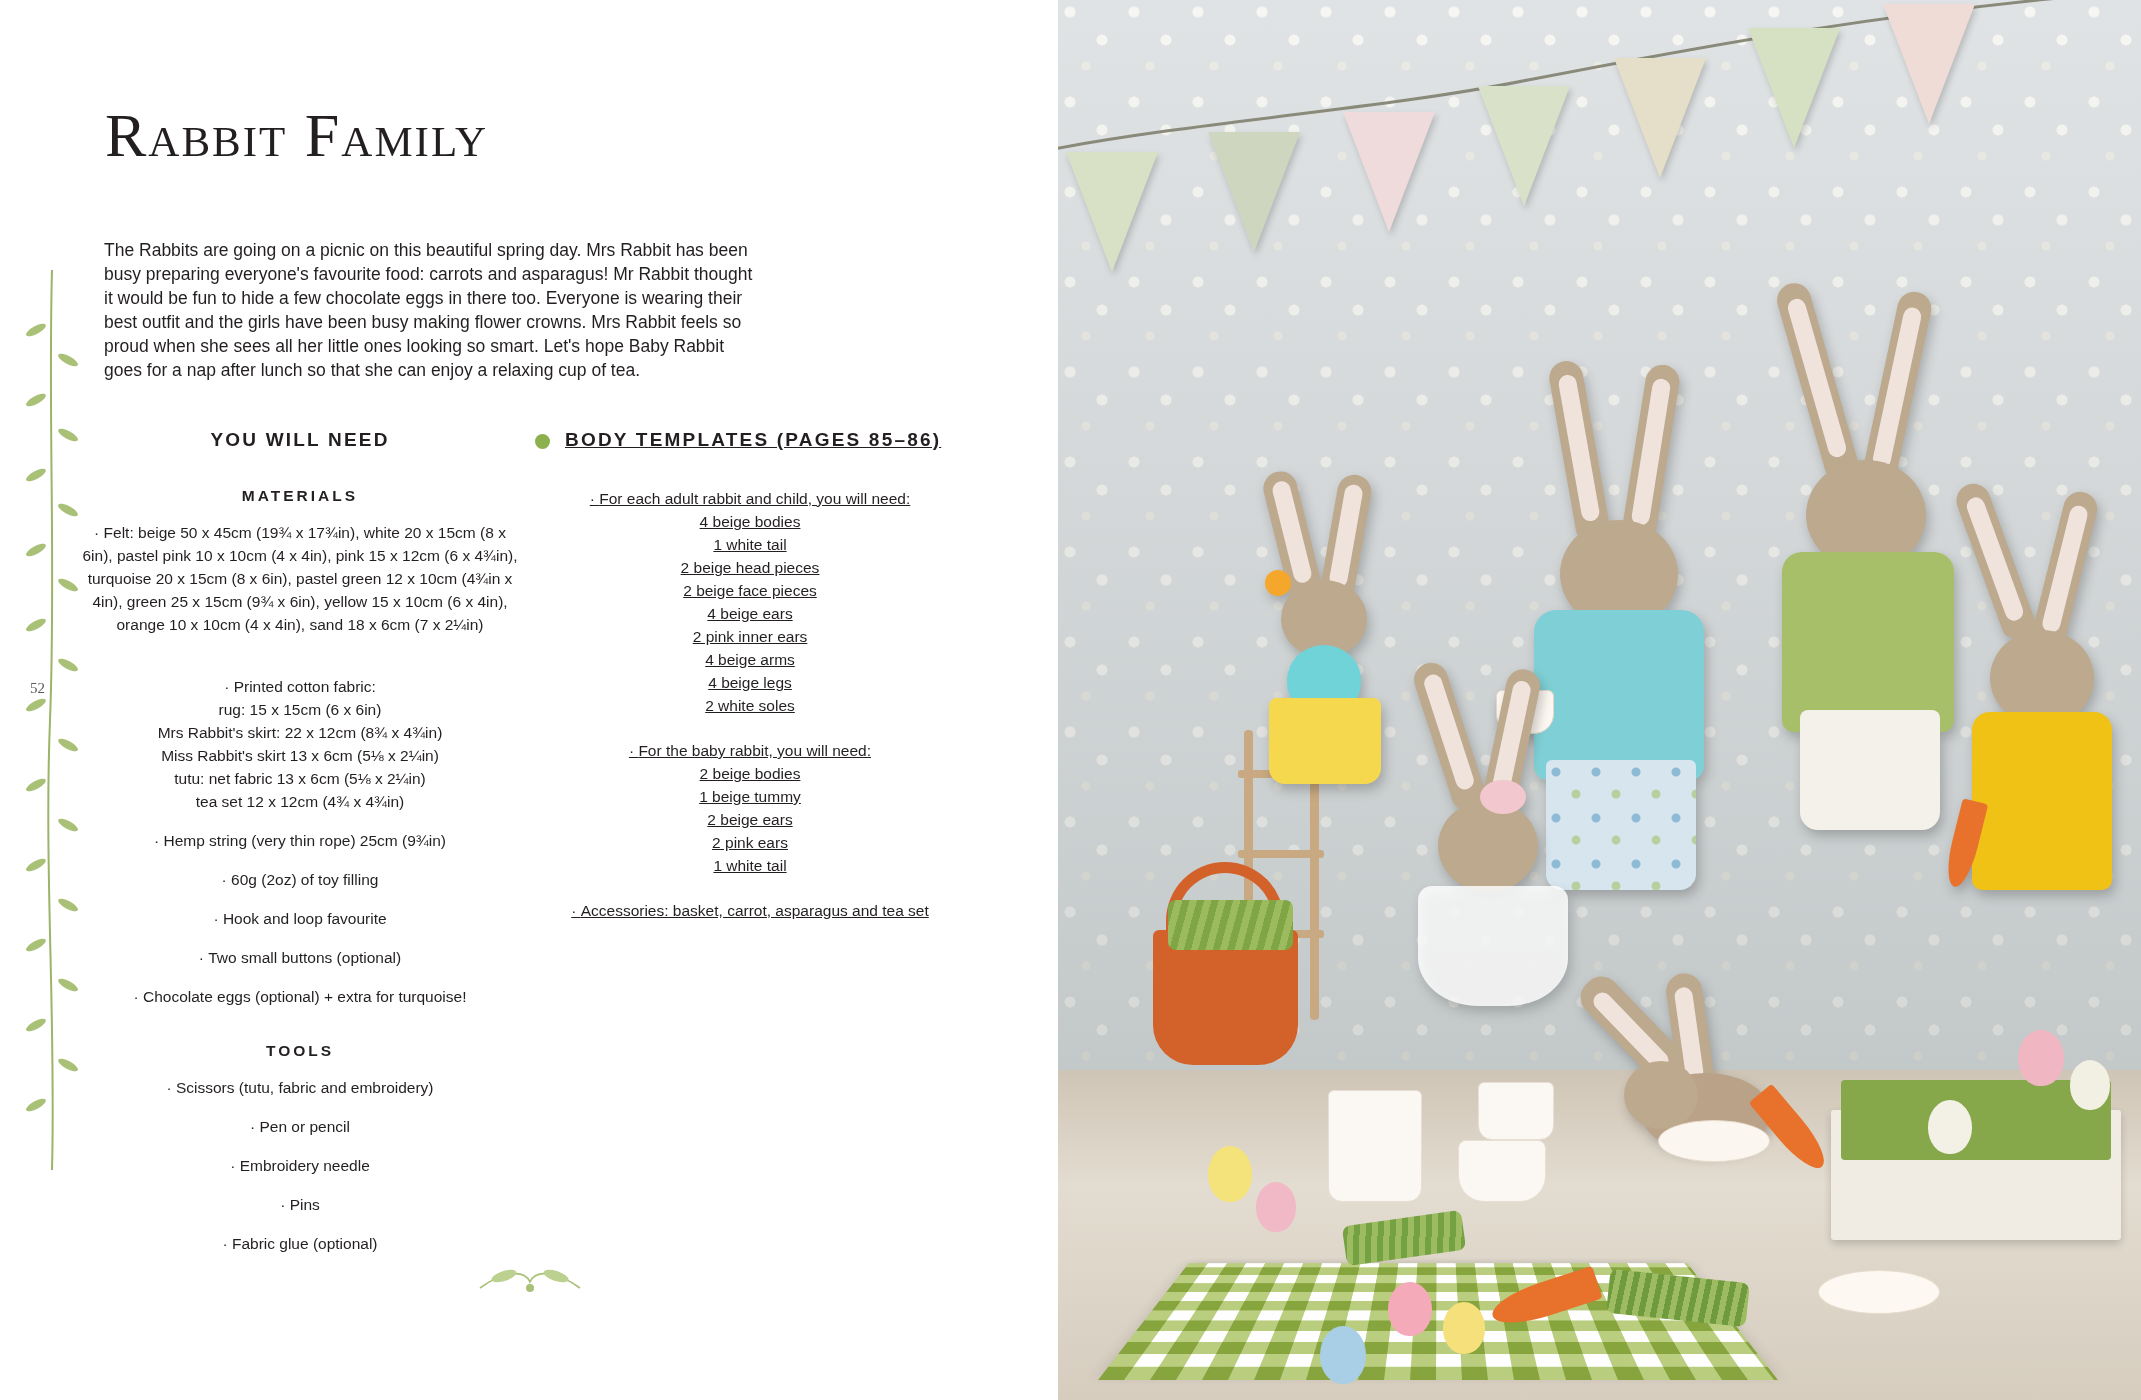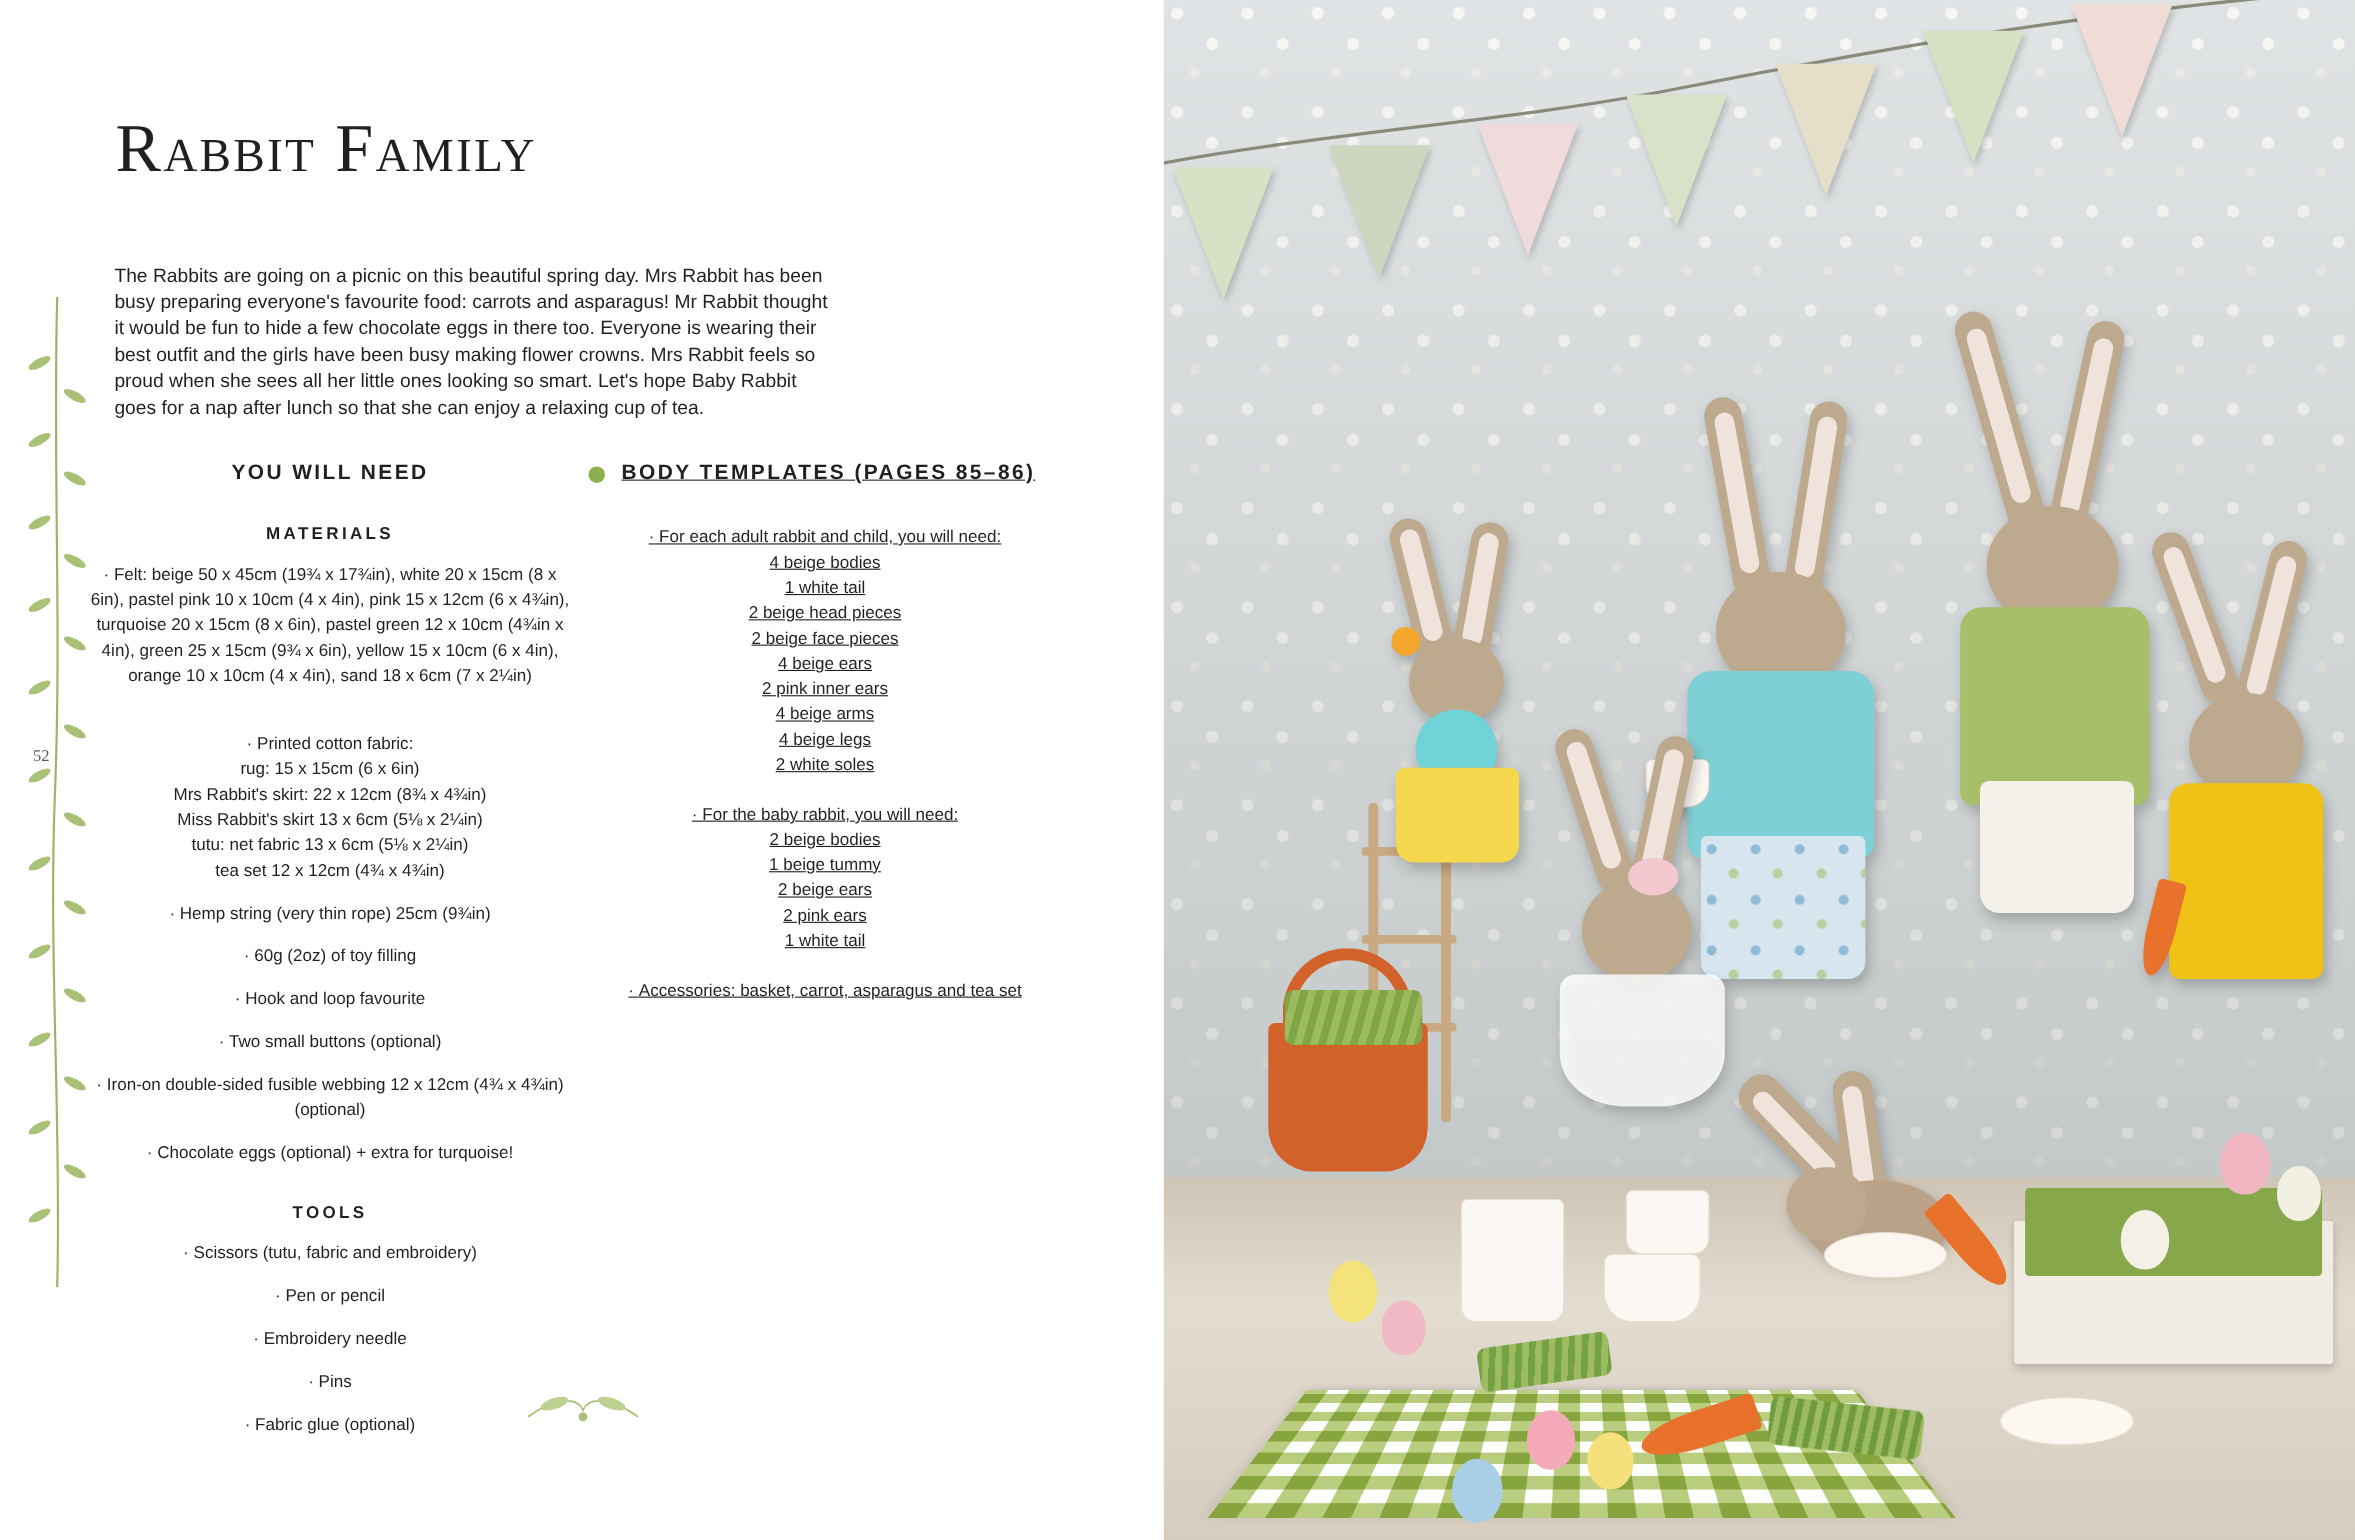--- a/index.html
+++ b/index.html
@@ -80,21 +80,21 @@
     top: 415px;
     width: 430px;
     text-align: center;
     text-decoration: underline;
   }
   .sec-head {
     font-size: 19px;
     letter-spacing: 2.2px;
     font-weight: bold;
     color: #231f20;
-    margin: 4px 0 36px 0;
+    margin: 14px 0 36px 0;
     text-align: center;
   }
   .col-right .sec-head {
     text-align: left;
     position: relative;
     padding-left: 30px;
   }
   .bullet-dot {
     position: absolute;
     left: 0px;
@@ -334,23 +334,20 @@
       <div class="li">
         <span class="dash">·&nbsp;</span><span>60g (2oz) of toy filling</span>
       </div>
       <div class="li">
         <span class="dash">·&nbsp;</span><span>Hook and loop favourite</span>
       </div>
       <div class="li">
         <span class="dash">·&nbsp;</span><span>Two small buttons (optional)</span>
       </div>
       <div class="li">
-        <span class="dash">·&nbsp;</span><span>Iron-on double-sided fusible webbing 12 x 12cm (4¾ x 4¾in) (optional)</span>
-      </div>
-      <div class="li">
         <span class="dash">·&nbsp;</span><span>Chocolate eggs (optional) + extra for turquoise!</span>
       </div>
 
       <div class="sub-head tools-head">TOOLS</div>
 
       <div class="li">
         <span class="dash">·&nbsp;</span><span>Scissors (tutu, fabric and embroidery)</span>
       </div>
       <div class="li">
         <span class="dash">·&nbsp;</span><span>Pen or pencil</span>

